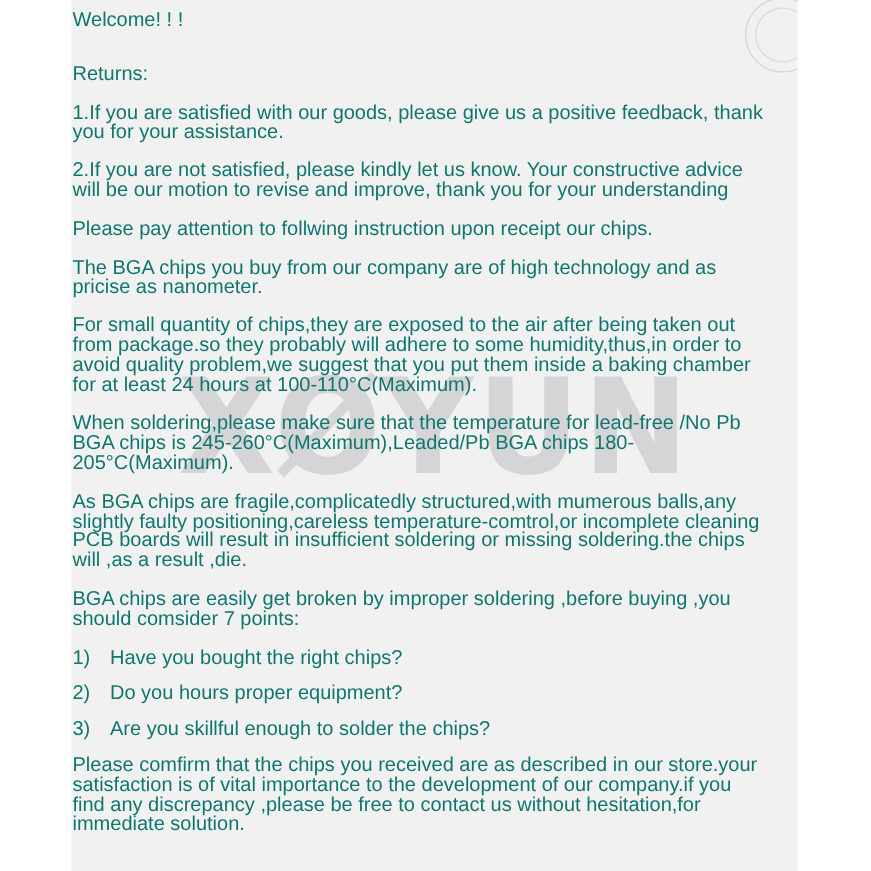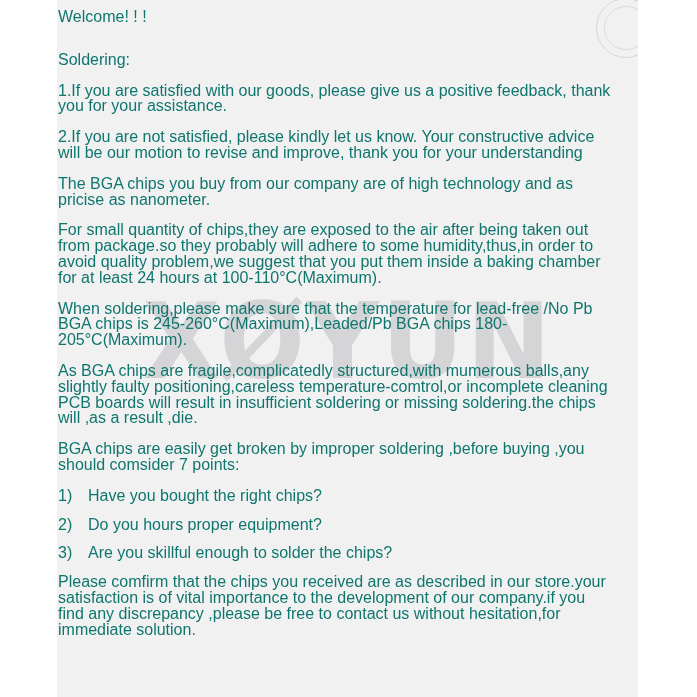--- a/index.html
+++ b/index.html
@@ -89,27 +89,28 @@
   <div class="watermark">XØYUN</div>
 
   <div class="stamp">
     <div class="stamp-inner"></div>
   </div>
 
   <div class="content">
 
     <p class="greeting">Welcome! ! !</p>
 
-    <p>Soldering:</p>
+    <p>Returns:</p>
 
     <p>1.If you are satisfied with our goods, please give us a positive feedback, thank you for your assistance.</p>
 
     <p>2.If you are not satisfied, please kindly let us know. Your constructive advice will be our motion to revise and improve, thank you for your understanding</p>
 
 
+    <p>Please pay attention to follwing instruction upon receipt our chips.</p>
 
     <p>The BGA chips you buy from our company are of  high technology and as pricise as nanometer.</p>
 
     <p>For small quantity of chips,they are exposed to the air after being taken out from package.so they probably will adhere to some humidity,thus,in order to avoid quality problem,we suggest that you put them inside a baking chamber for at least 24 hours at 100-110°C(Maximum).</p>
 
     <p>When soldering,please make sure that the temperature for lead-free /No Pb BGA chips is 245-260°C(Maximum),Leaded/Pb BGA chips 180-205°C(Maximum).</p>
 
 
     <p>As BGA chips are fragile,complicatedly structured,with mumerous balls,any slightly faulty positioning,careless temperature-comtrol,or incomplete cleaning PCB boards will result in insufficient soldering or missing soldering.the chips will ,as a result ,die.</p>
 

